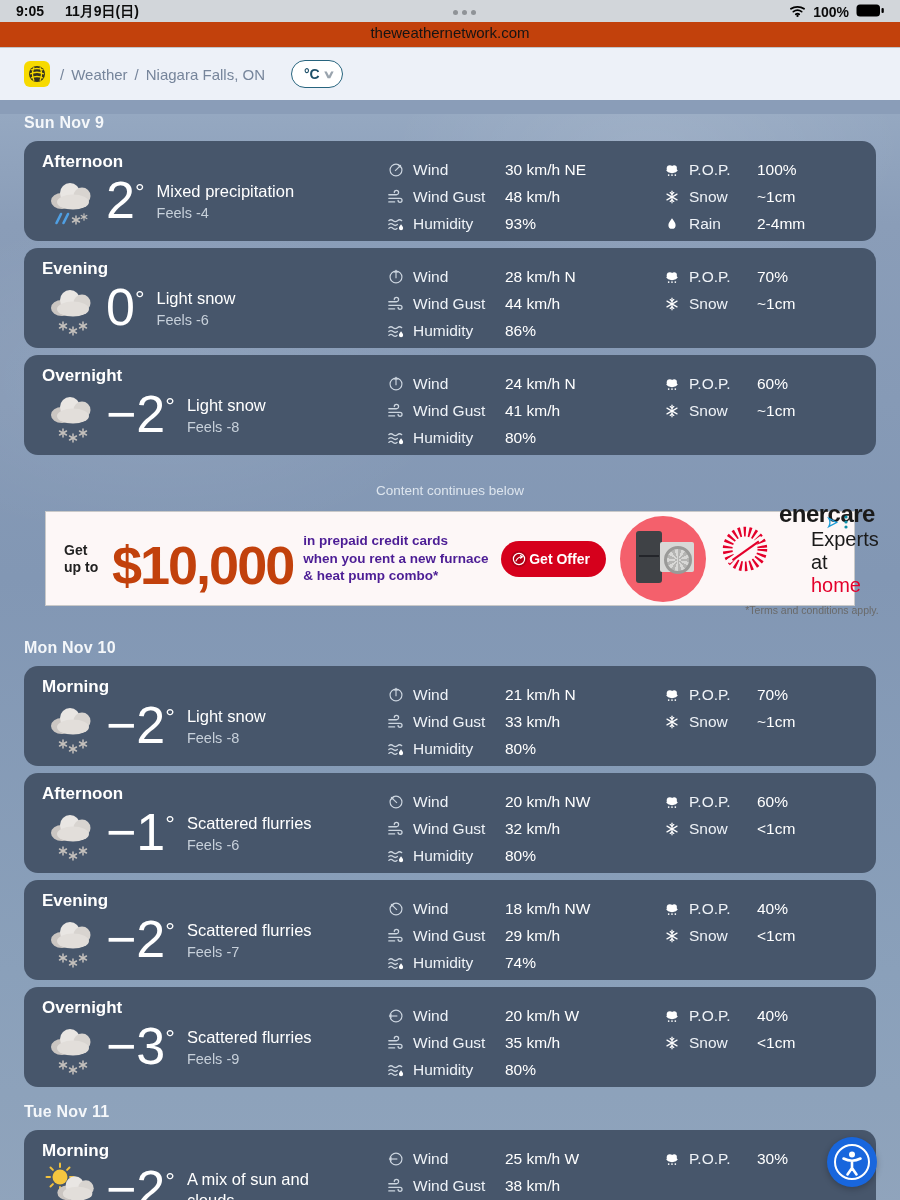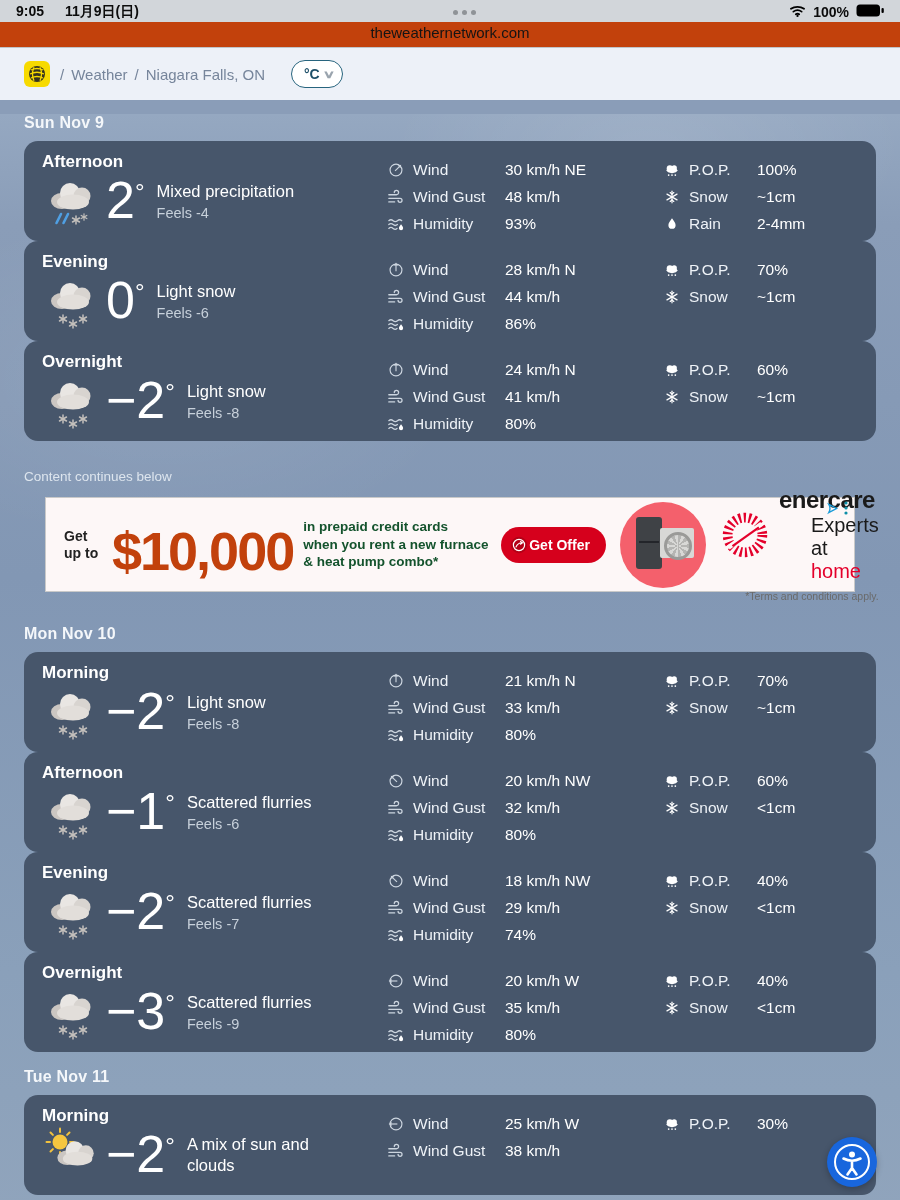--- a/index.html
+++ b/index.html
@@ -36,21 +36,21 @@
   
   .content{height:1100px;padding:0 24px;position:relative;
     background:
       radial-gradient(430px 210px at 72% 3%, rgba(255,255,255,.10), transparent 60%),
       radial-gradient(520px 280px at 18% 24%, rgba(255,255,255,.07), transparent 60%),
       linear-gradient(180deg,#95a8c1 0%,#8a9db8 10%,#8297b4 42%,#8aa0ba 78%,#90a4bc 100%);}
   .day-label{color:#f4f7fa;font-size:16px;font-weight:600;letter-spacing:.2px;margin:16px 0 9px;}
   #days-top .day-label{margin-top:14px;}
   #days-bottom .day-section:first-child .day-label{margin-top:33px;}
 
-  .card{background:var(--card-bg);border-radius:14px;height:100px;
+  .card{background:var(--card-bg);border-radius:14px;height:100px;margin-bottom:7px;
     padding:11px 18px;display:flex;color:#fff;cursor:pointer;}
   .card-left{width:345px;flex:none;}
   .period{font-size:17px;font-weight:600;margin-bottom:1px;}
   .card-main{display:flex;align-items:center;}
   .wicon{width:62px;height:56px;flex:none;}
   .wicon svg{width:100%;height:100%;}
   .temp{font-size:52px;font-weight:500;line-height:.92;display:flex;align-items:flex-start;margin-left:2px;}
   .deg{font-size:24px;margin-top:4px;font-weight:400;}
   .cond-block{margin-left:12px;}
   .cond{font-size:16.5px;max-width:158px;line-height:1.25;}
@@ -58,28 +58,28 @@
 
   .metrics{display:flex;flex:1;padding-top:4px;}
   .mgroup{display:grid;align-content:start;grid-auto-rows:27px;align-items:center;font-size:15.5px;}
   .g1{grid-template-columns:26px 92px 150px;}
   .g2{grid-template-columns:26px 68px auto;margin-left:8px;}
   .micon{color:#ccd5df;display:flex;align-items:center;}
   .micon svg{width:18px;height:18px;}
   .mlabel{color:#eef2f7;}
   .mvalue{color:#fff;}
 
-  .notice{text-align:left;color:#dde5ee;font-size:13.5px;margin:28px 0 13px;}
+  .notice{text-align:center;color:#dde5ee;font-size:13.5px;margin:28px 0 13px;}
 
   
   .ad{margin:0 21px;height:95px;background:#fdf7f7;border:1px solid #c9c9c9;position:relative;
     display:flex;align-items:center;padding:0 10px 0 18px;}
   .ad-getupto{font-size:14px;font-weight:700;color:#222;width:44px;line-height:1.2;flex:none;}
   .ad-amount{font-size:54px;font-weight:700;color:#c2410c;letter-spacing:-2px;margin:12px 10px 0 4px;flex:none;}
-  .ad-desc{font-size:13.5px;font-weight:600;color:#14532d;line-height:1.3;width:192px;flex:none;}
+  .ad-desc{font-size:13.5px;font-weight:600;color:#4c1d95;line-height:1.3;width:192px;flex:none;}
   .ad-cta{background:var(--ad-red);border:none;color:#fff;font-size:14px;font-weight:700;
     border-radius:18px;padding:8px 16px 8px 8px;display:flex;align-items:center;
     cursor:pointer;flex:none;margin-left:6px;font-family:inherit;}
   .cta-icon svg{width:20px;height:20px;display:block;}
   .ad-circle{width:86px;height:86px;border-radius:50%;background:#f4606c;overflow:hidden;
     position:relative;flex:none;margin-left:14px;}
   .furnace{position:absolute;left:16px;top:15px;width:26px;height:52px;background:#3f4246;border-radius:3px;}
   .furnace::after{content:"";position:absolute;left:3px;top:24px;right:3px;height:2px;background:#23252a;}
   .heatpump{position:absolute;left:40px;top:26px;width:34px;height:30px;background:#d8d8d6;border-radius:2px;}
   .heatpump::after{content:"";position:absolute;left:4px;top:4px;width:22px;height:22px;border-radius:50%;

